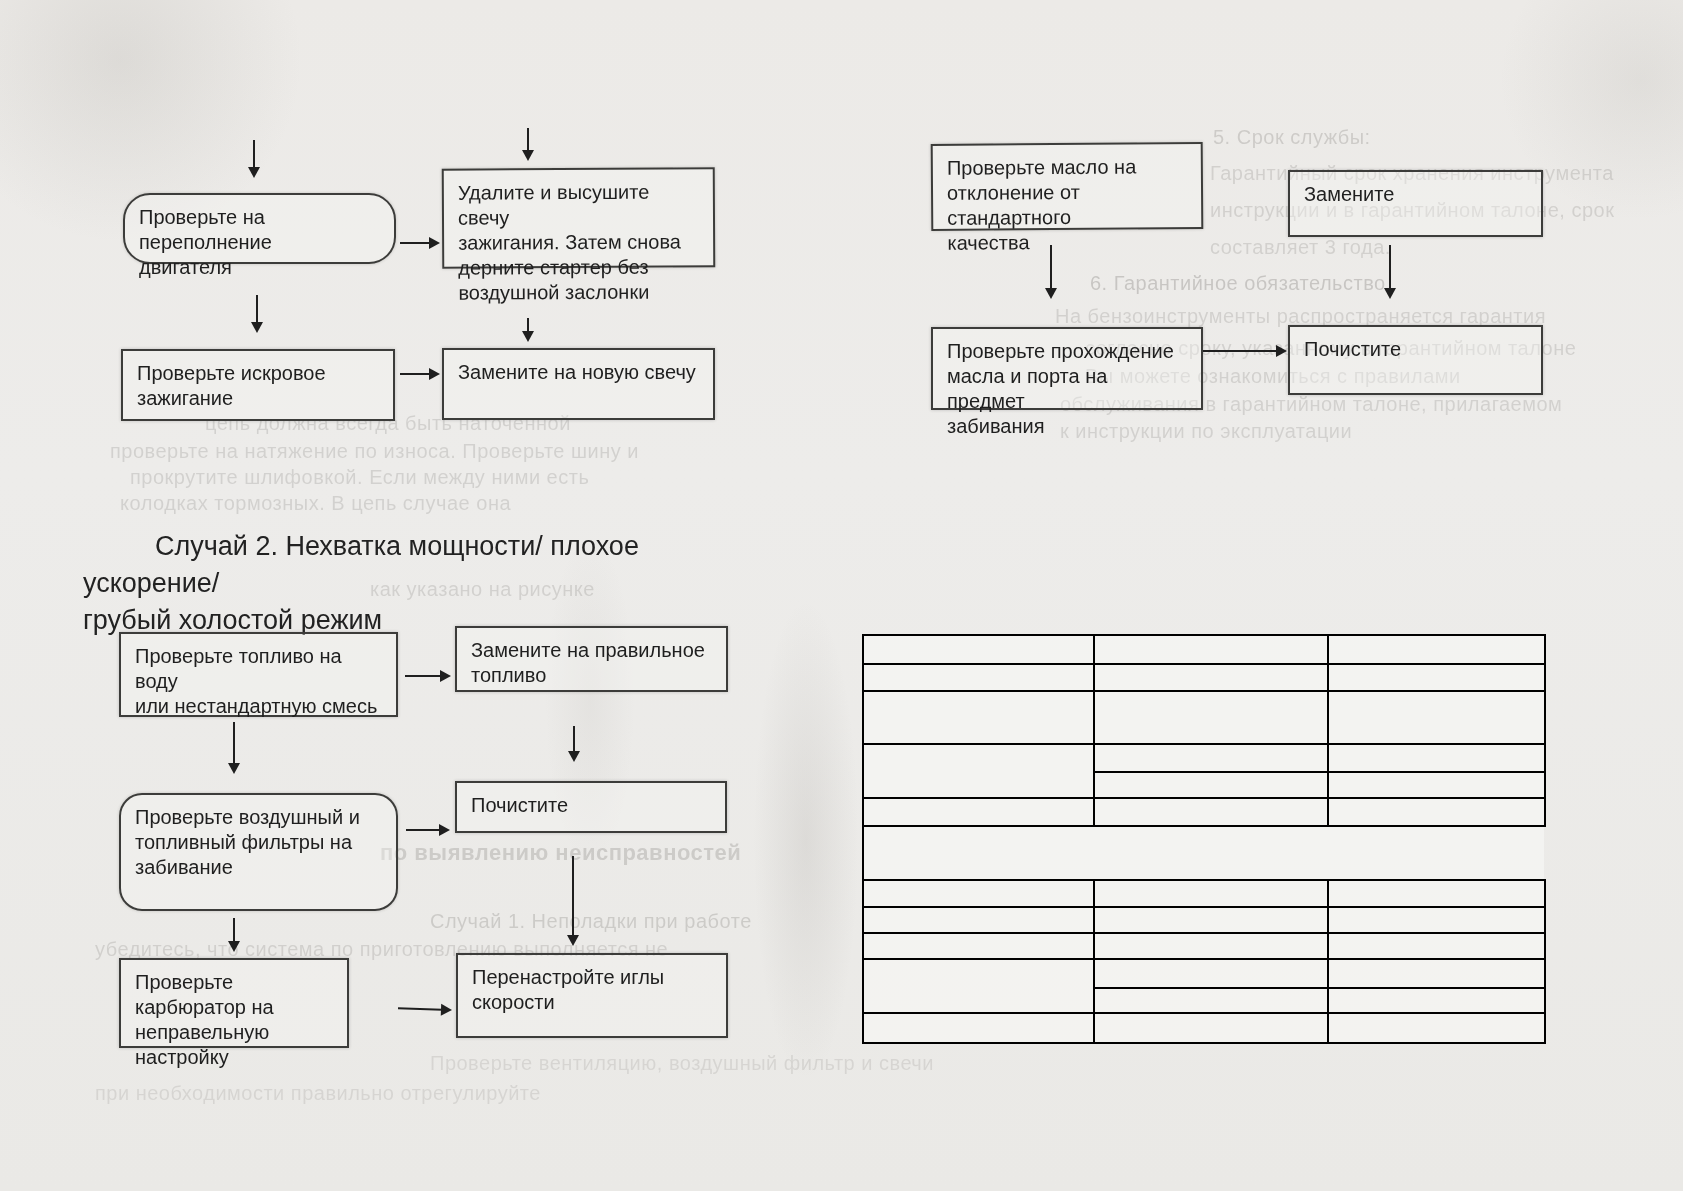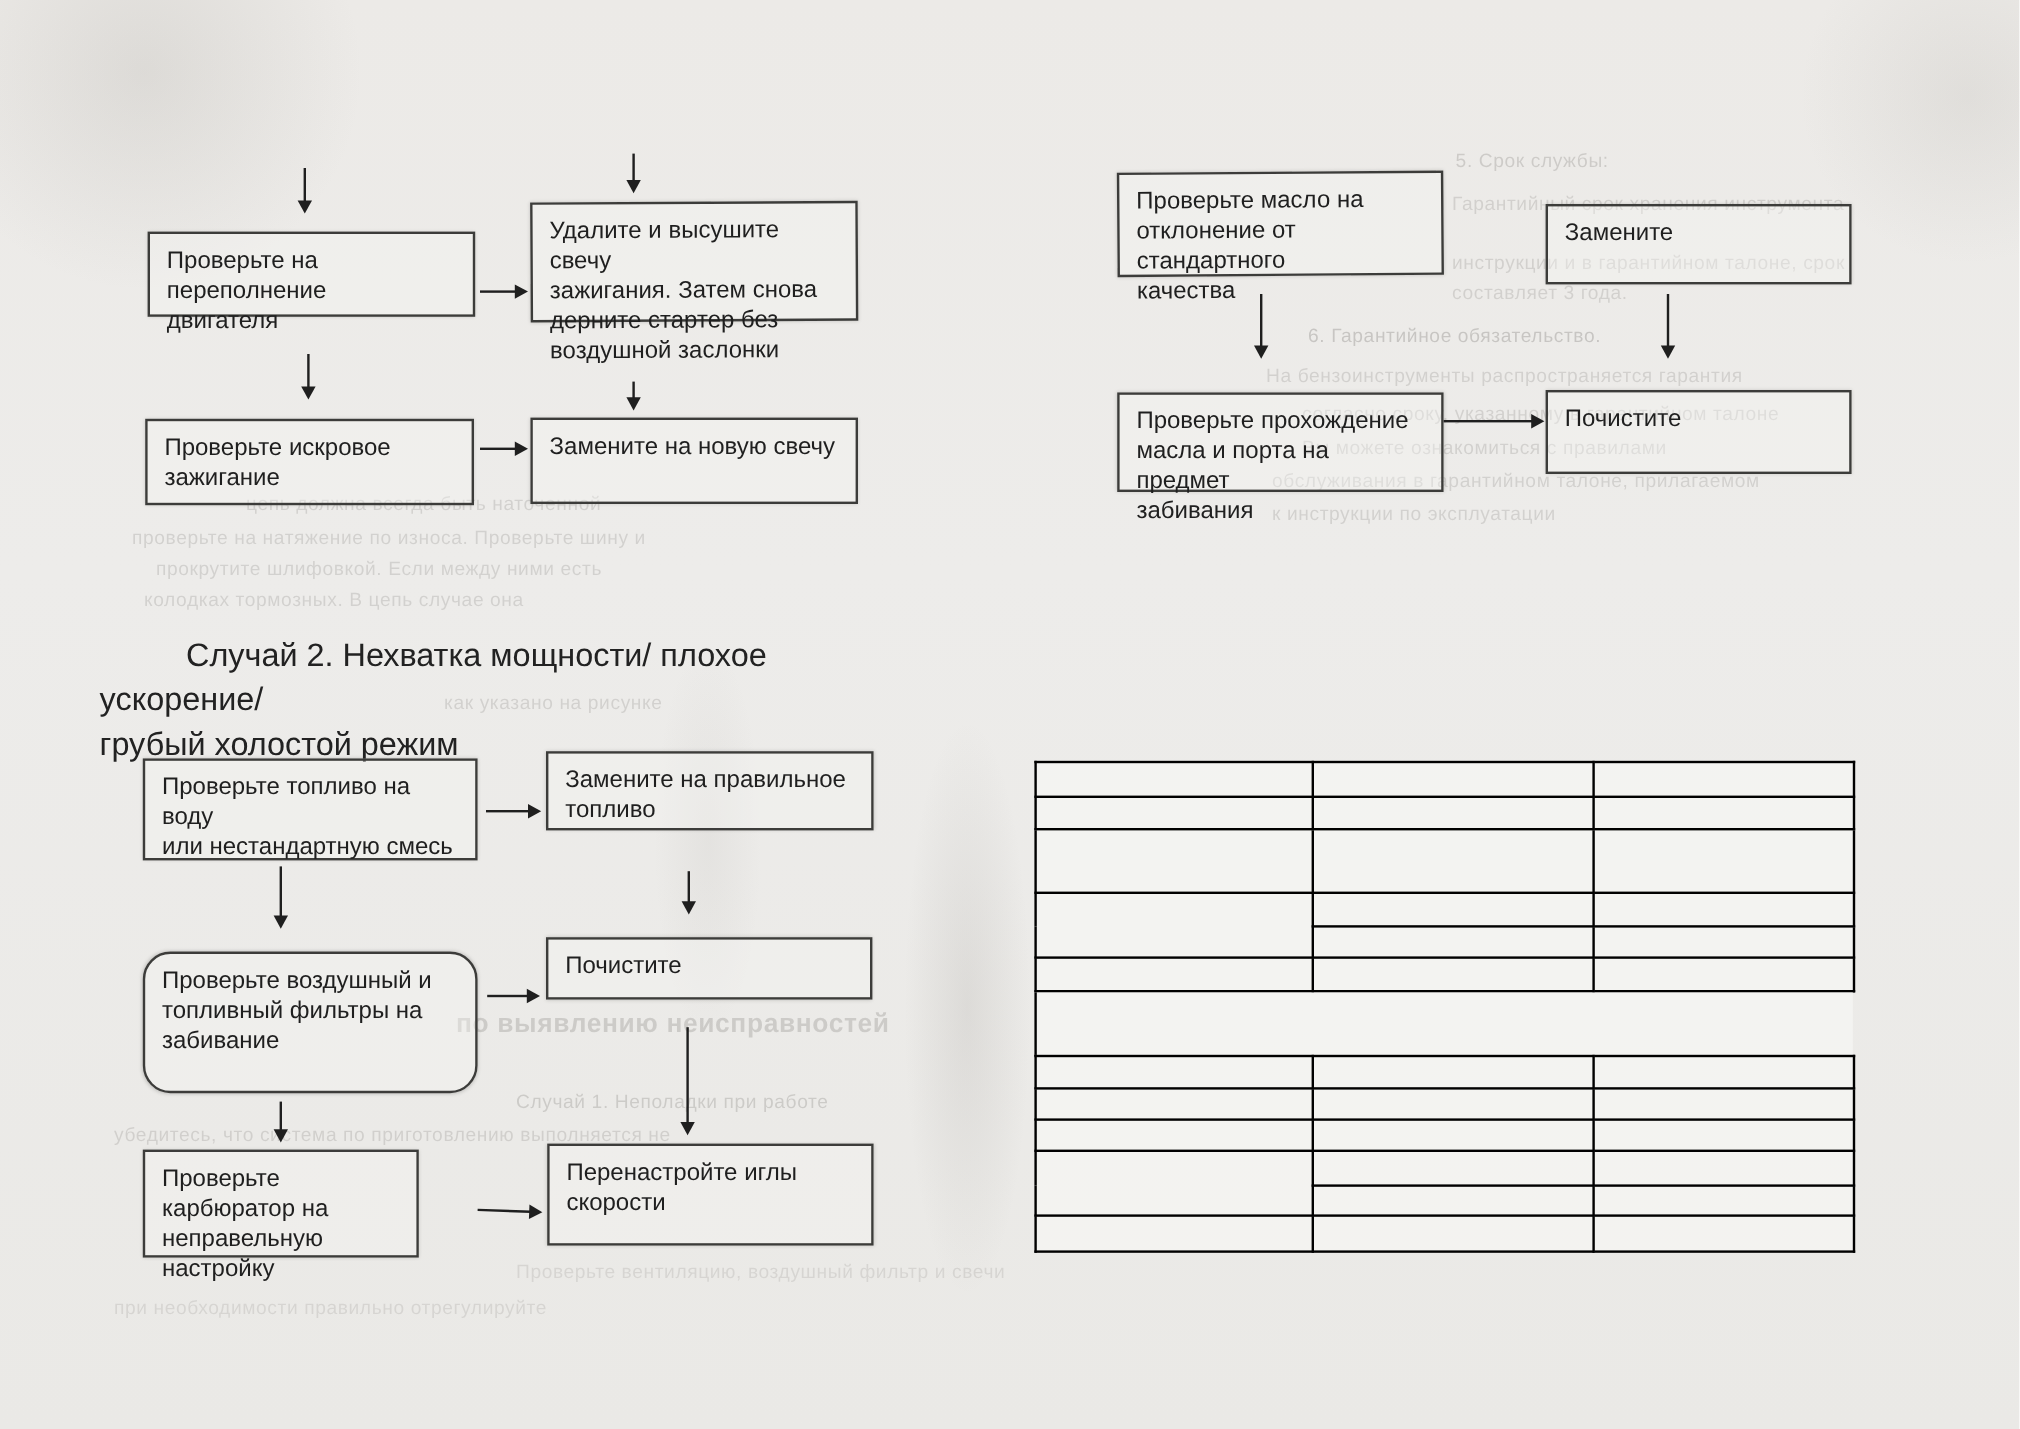--- a/index.html
+++ b/index.html
@@ -71,21 +71,21 @@
     background: rgba(250,249,248,0.55);
   }
 
   
   .ghost-line {
     position: absolute;
     white-space: nowrap;
     color: #55524e;
     opacity: 0.17;
     filter: blur(0.6px);
-    font-size: 16px;
+    font-size: 20px;
     letter-spacing: 0.5px;
   }
 </style>
 </head>
 <body>
 
 <div class="page">
 
   <div id="ghost-layer">
       <span class="ghost-line" style="left: 205px; top: 412px;">цепь должна всегда быть наточенной</span>
@@ -93,34 +93,34 @@
       <span class="ghost-line" style="left: 130px; top: 466px;">прокрутите шлифовкой. Если между ними есть</span>
       <span class="ghost-line" style="left: 120px; top: 492px;">колодках тормозных. В цепь случае она</span>
       <span class="ghost-line" style="left: 370px; top: 578px;">как указано на рисунке</span>
       <span class="ghost-line" style="left: 380px; top: 840px; font-size: 22px; font-weight: bold; opacity: 0.2;">по выявлению неисправностей</span>
       <span class="ghost-line" style="left: 430px; top: 910px; opacity: 0.2;">Случай 1. Неполадки при работе</span>
       <span class="ghost-line" style="left: 95px; top: 938px;">убедитесь, что система по приготовлению выполняется не</span>
       <span class="ghost-line" style="left: 430px; top: 1052px; opacity: 0.13;">Проверьте вентиляцию, воздушный фильтр и свечи</span>
       <span class="ghost-line" style="left: 95px; top: 1082px; opacity: 0.13;">при необходимости правильно отрегулируйте</span>
       <span class="ghost-line" style="left: 1213px; top: 126px; opacity: 0.2;">5. Срок службы:</span>
       <span class="ghost-line" style="left: 1210px; top: 162px;">Гарантийный срок хранения инструмента</span>
-      <span class="ghost-line" style="left: 1210px; top: 199px; margin-top: 12px;">инструкции и в гарантийном талоне, срок</span>
+      <span class="ghost-line" style="left: 1210px; top: 199px;">инструкции и в гарантийном талоне, срок</span>
       <span class="ghost-line" style="left: 1210px; top: 236px;">составляет 3 года.</span>
       <span class="ghost-line" style="left: 1090px; top: 272px; opacity: 0.24;">6. Гарантийное обязательство.</span>
       <span class="ghost-line" style="left: 1055px; top: 305px;">На бензоинструменты   распространяется гарантия</span>
       <span class="ghost-line" style="left: 1085px; top: 337px;">согласно сроку, указанному в гарантийном талоне</span>
       <span class="ghost-line" style="left: 1085px; top: 365px;">Вы можете ознакомиться с правилами</span>
       <span class="ghost-line" style="left: 1060px; top: 393px;">обслуживания в гарантийном талоне, прилагаемом</span>
       <span class="ghost-line" style="left: 1060px; top: 420px;">к инструкции по эксплуатации</span>
     </div>
 
   <div class="arr-v" style="left:253px; top:140px; height:28px;"></div>
   <div class="arr-v" style="left:527px; top:128px; height:23px;"></div>
 
-  <div class="fbox" style="left:123px; top:193px; width:273px; height:71px;">Проверьте на переполнение
+  <div class="fbox" style="left:123px; top:193px; width:273px; height:71px;border-radius:27px;">Проверьте на переполнение
 двигателя</div>
 
   <div class="fbox" style="left:442px; top:168px; width:273px; height:100px; transform:rotate(-0.3deg);">Удалите и высушите свечу
 зажигания. Затем снова
 дерните стартер без
 воздушной заслонки</div>
 
   <div class="arr-h" style="left:400px; top:242px; width:30px;"></div>
 
   <div class="arr-v" style="left:256px; top:295px; height:28px;"></div>

